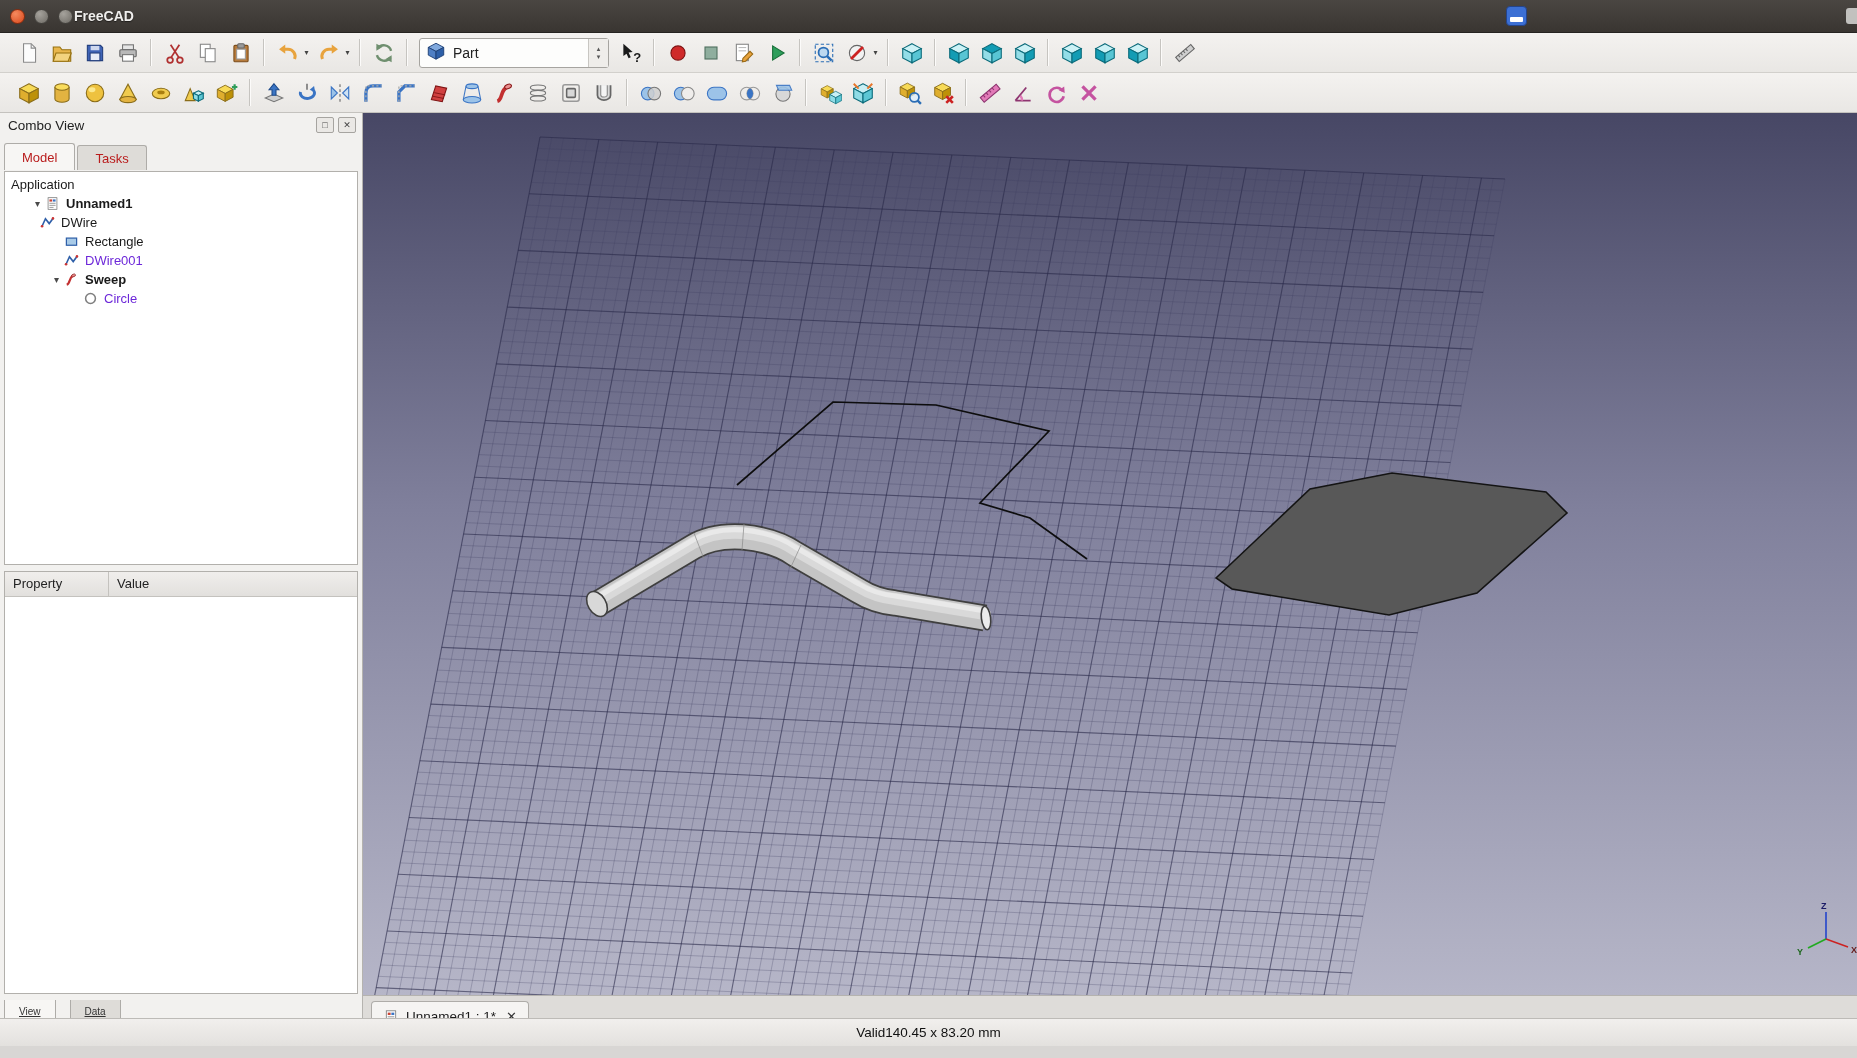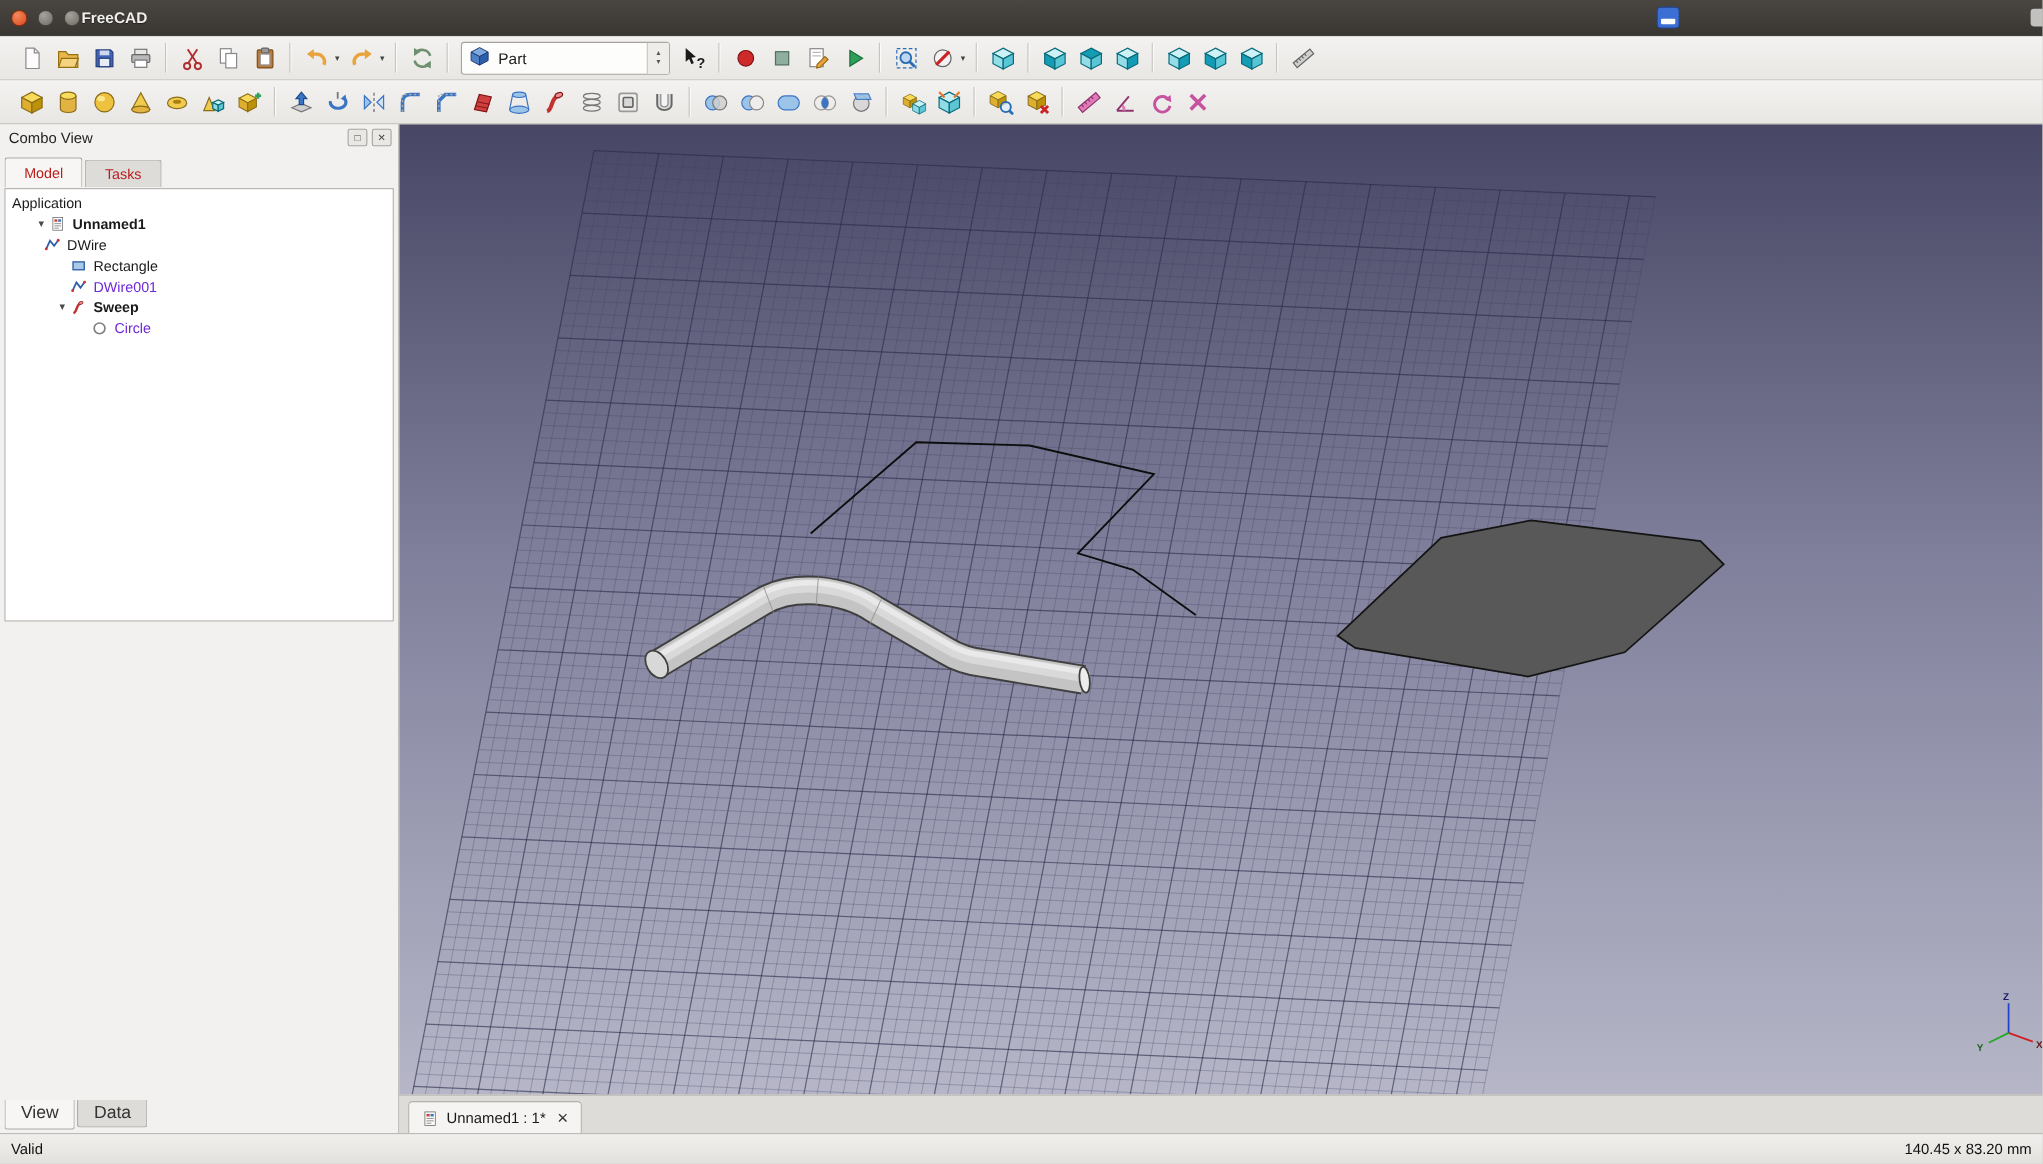--- a/index.html
+++ b/index.html
@@ -69,41 +69,41 @@
   .tree-row.bold .t-label { font-weight:bold; }
   .tree-row.dimmed .t-label { color:#6d28d9; }
   .splitter { position:absolute; top:452px; left:0; right:0; height:6px; }
   .prop-box { position:absolute; top:458px; left:4px; right:4px; bottom:36px;
     background:#fff; border:1px solid #b2b0ac; }
   .prop-header { display:flex; height:25px; background:linear-gradient(#f0eeec,#e2e0dd);
     border-bottom:1px solid #c4c2be; }
   .prop-cell { line-height:24px; padding:0 8px; font-size:13px; color:#222; }
   .prop-cell.first { width:104px; border-right:1px solid #c4c2be; }
   .bottom-tabs { position:absolute; bottom:3px; left:4px; display:flex; align-items:flex-start; }
-  .btab { height:25px; line-height:24px; padding:0 14px; margin-right:2px; background:#dedcd8;
-    border:1px solid #aeaca8; border-top:none; border-radius:0 0 3px 3px; color:#333; font-size:16px; }
+  .btab { height:25px; line-height:24px; padding:0 14px; margin-right:14px; background:#dedcd8;
+    border:1px solid #aeaca8; border-top:none; border-radius:0 0 3px 3px; color:#333; font-size:10px;text-decoration:underline; }
   .btab.active { background:#f7f6f4; height:27px; }
 
   
   .viewport { position:absolute; left:363px; top:113px; width:1494px; height:882px; }
   .viewport svg { display:block; }
 
   
   .doctab-bar { position:absolute; left:363px; right:0; top:995px; height:35px;
     background:#dedcd9; border-top:1px solid #b5b3af; }
   .doctab { display:inline-flex; align-items:center; gap:7px; height:30px; margin:5px 0 0 8px;
     padding:0 11px; background:#f5f4f2; border:1px solid #aeaca8; border-bottom:none;
     border-radius:4px 4px 0 0; font-size:13.5px; color:#1a1a1a; }
   .doctab .dt-icon svg { display:block; }
   .doctab-close { font-size:13px; color:#333; margin-left:3px; font-weight:bold; }
 
   
-  .statusbar { position:absolute; left:0; right:0; bottom:0; height:28px;
+  .statusbar { position:absolute; left:0; right:0; bottom:12px; height:28px;
     background:linear-gradient(#f1efed,#e3e1de); border-top:1px solid #bdbbb7;
-    display:flex; align-items:center; justify-content:space-between; padding:0 10px;
+    display:flex; align-items:center; justify-content:center; padding:0 10px;
     font-size:13.5px; color:#111; }
 </style>
 </head>
 <body>
 
 <div class="titlebar">
   <div class="win-controls">
     <div class="wb-circle wb-close"></div>
     <div class="wb-circle wb-gray"></div>
     <div class="wb-circle wb-gray"></div>
@@ -734,20 +734,26 @@
           <span class="t-icon">
             <svg viewBox="0 0 22 22" width="15" height="15">
               <circle cx="11" cy="11" r="7.2" fill="none" stroke="#7f7f7f" stroke-width="2.2"></circle>
             </svg>
           </span>
           <span class="t-label">Circle</span>
         </div>
       </div>
   </div>
   <div class="splitter"></div>
+  <div class="prop-box">
+    <div class="prop-header">
+      <div class="prop-cell first">Property</div>
+      <div class="prop-cell">Value</div>
+    </div>
+  </div>
   <div class="bottom-tabs">
     <div class="btab active">View</div>
     <div class="btab">Data</div>
   </div>
 </div>
 
 <div class="viewport">
   <svg viewBox="0 0 1494 882" width="1494" height="882" preserveAspectRatio="none">
     <defs>
       <linearGradient id="bgGrad" x1="0" y1="0" x2="0" y2="1">

